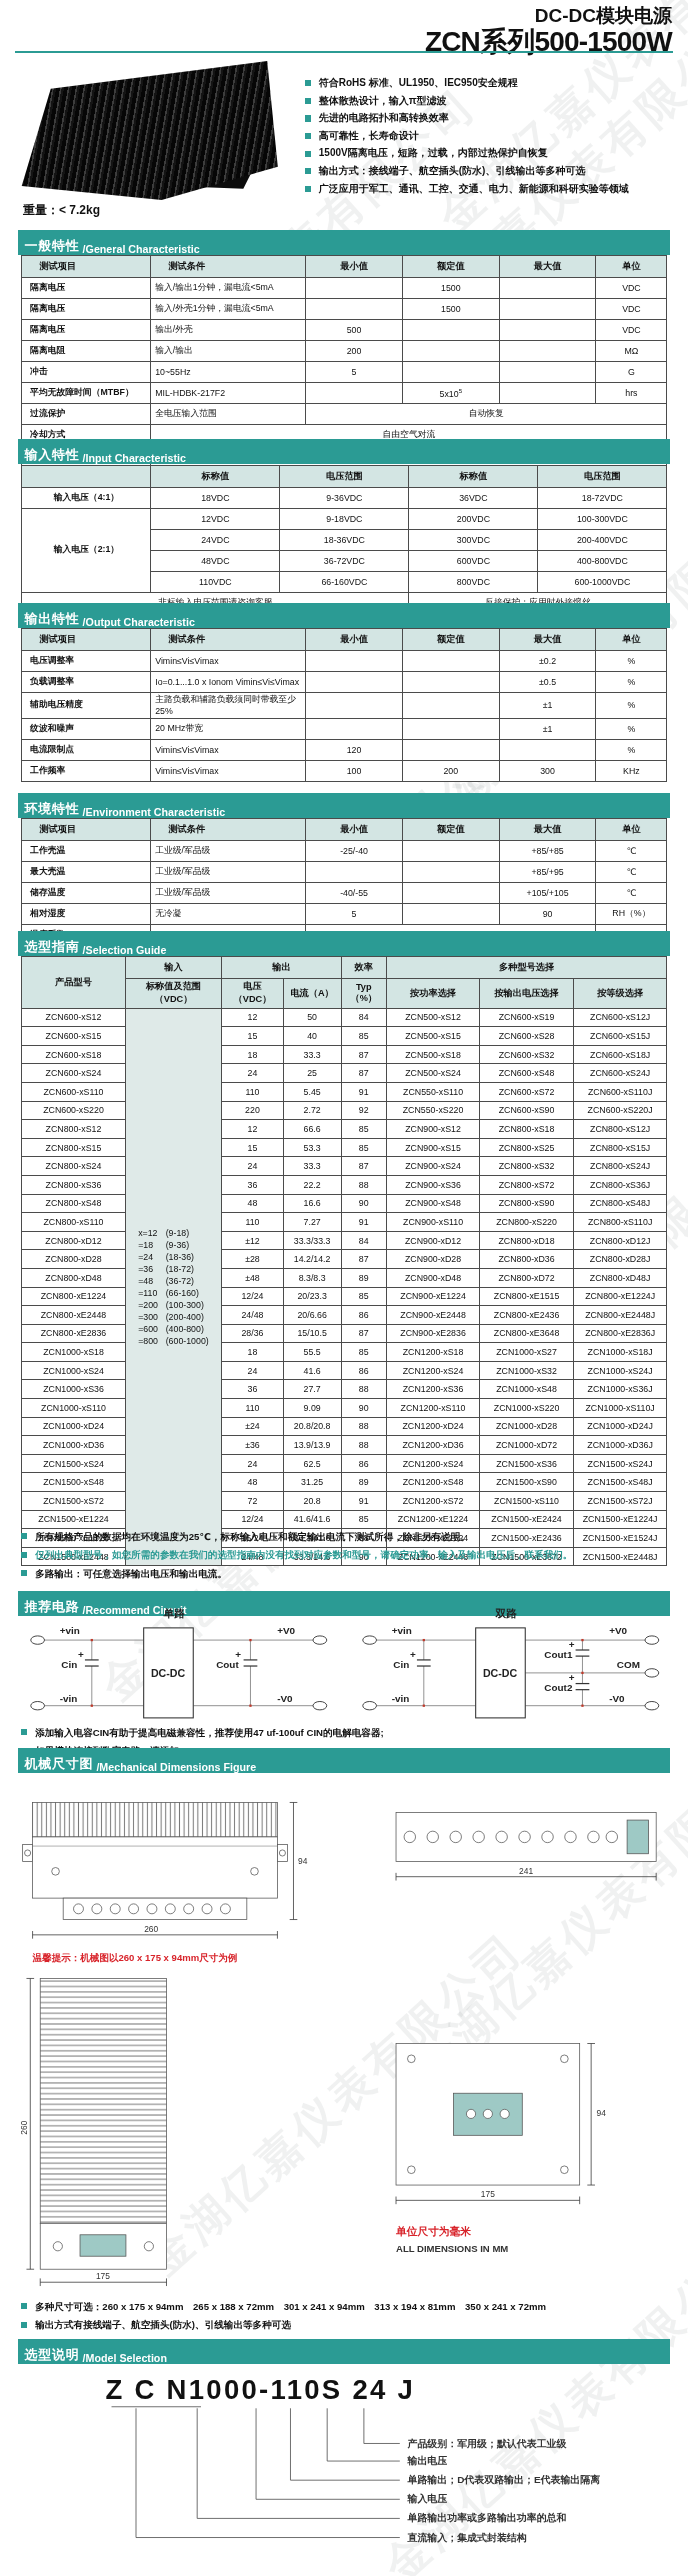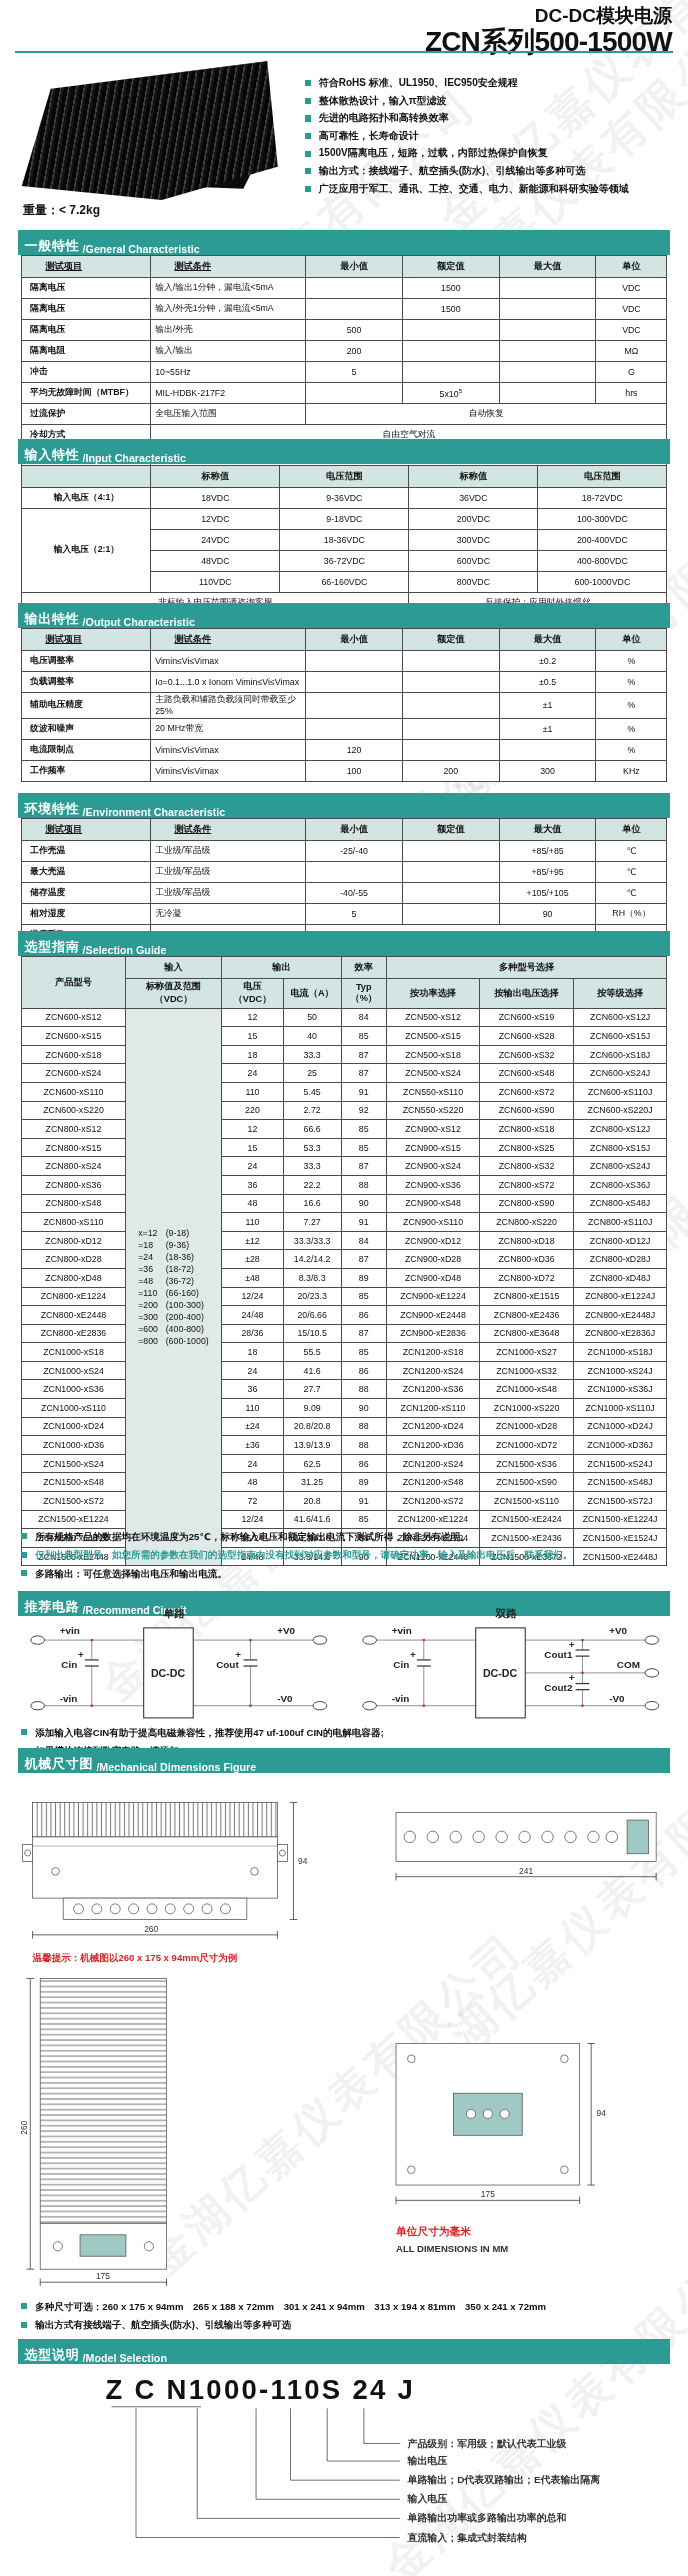--- a/index.html
+++ b/index.html
@@ -32,21 +32,21 @@
   .bar .en{font-size:10.7px;font-weight:bold;margin-left:3px;}
   
   table{border-collapse:collapse;width:646px;table-layout:fixed;background:#fff;}
   .tblwrap{left:21.4px;}
   table,th,td{border:0.8px solid #4b4b4b;}
   table{border-width:1.1px;border-color:#333;}
   th{background:#D3E5E3;font-size:9.2px;font-weight:bold;height:17.6px;padding:1.5px 3.1px;text-align:center;}
   td{font-size:8.8px;height:17px;padding:1.5px 3.8px;text-align:center;word-wrap:break-word;}
   .spec td:first-child{text-align:left;padding-left:7.7px;font-weight:bold;}
   .spec td:nth-child(2){text-align:left;}
-  .spec th:first-child,.spec th:nth-child(2){text-align:left;padding-left:23px;text-decoration:underline;}
+  .spec th:first-child,.spec th:nth-child(2){text-align:left;padding-left:17px;}
   td.ctr{text-align:center !important;font-weight:normal;}
   td.bctr{text-align:center !important;font-weight:bold;}
   .vals td{font-weight:normal;}
   .vals td.rowlabel{font-weight:bold;}
   .sel td{font-weight:normal;font-size:8.8px;height:16px;padding:0.8px 2.3px;}
   td.inputnote{background:#DFEAE8;vertical-align:middle;}
   .inw{display:flex;justify-content:center;gap:7.7px;font-size:8.8px;line-height:12px;}
   .inw .ix{text-align:left;}
   .inw .ir{text-align:left;}
   sup{font-size:6.1px;}

